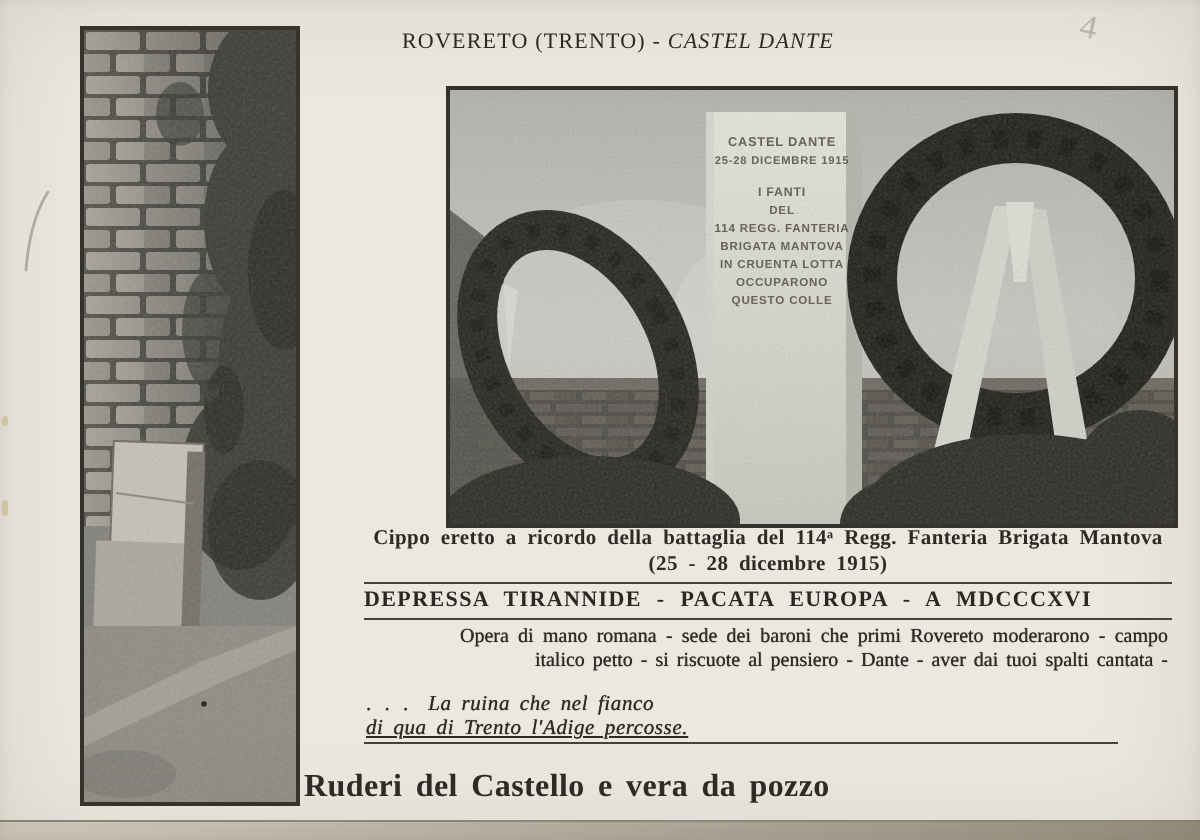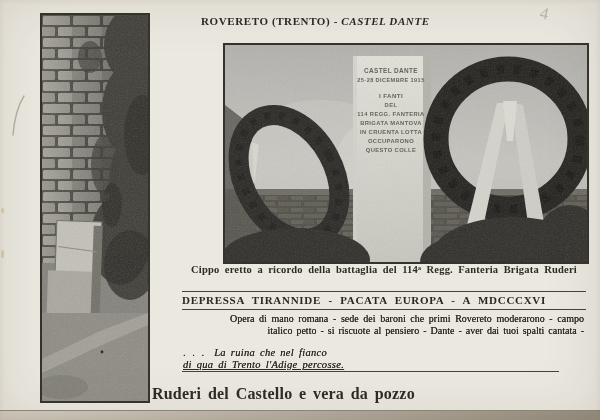--- a/index.html
+++ b/index.html
@@ -15,21 +15,21 @@
   .card-edge{
     position:absolute;left:0;right:0;bottom:0;height:9px;
     background:linear-gradient(to right,#d4cec1,#978f80);
     border-top:1px solid #8f897c;
   }
   .photo{position:absolute;border:2px solid #35332d;background:#8a8984;}
   .photo-left{left:40px;top:13px;width:106px;height:386px;}
   .photo-right{left:223px;top:43px;width:362px;height:217px;}
   .photo svg{display:block;width:100%;height:100%;}
   .title{
-    position:absolute;left:201px;top:15px;font-size:11px;font-weight:700;
+    position:absolute;left:201px;top:15px;font-size:11px;font-weight:400;
     letter-spacing:.6px;white-space:nowrap;color:#2b2824;
   }
   .title .em{font-style:italic;}
   .caption{
     position:absolute;left:182px;top:264px;width:404px;text-align:center;
     font-size:10.5px;font-weight:700;letter-spacing:.2px;word-spacing:2.5px;
     line-height:12.5px;color:#2e2b26;
   }
   .rules-box{position:absolute;left:182px;top:291px;width:404px;}
   .rule{height:0;border-top:1.6px solid #46433c;}
@@ -201,21 +201,22 @@
         <ellipse cx="288" cy="212" rx="82" ry="40"></ellipse>
         <ellipse cx="235" cy="217" rx="40" ry="25"></ellipse>
         <ellipse cx="345" cy="200" rx="35" ry="40"></ellipse>
       </g>
 
       <rect width="362" height="217" filter="url(#grainR)" opacity=".20"></rect>
     </svg>
   </div>
 
   <div class="caption">
-    <div>Cippo eretto a ricordo della battaglia del 114ᵃ Regg. Fanteria Brigata Ruderi</div>
+    <div>Cippo eretto a ricordo della battaglia del 114ᵃ Regg. Fanteria Brigata Mantova</div>
+    <div>(25 - 28 dicembre 1915)</div>
   </div>
 
   <div class="rules-box">
     <div class="rule"></div>
     <div class="headline">DEPRESSA TIRANNIDE - PACATA EUROPA - A MDCCCXVI</div>
     <div class="rule"></div>
   </div>
 
   <div class="body-text">
     <div class="body-line just">Opera di mano romana - sede dei baroni che primi Rovereto moderarono - campo di</div>

